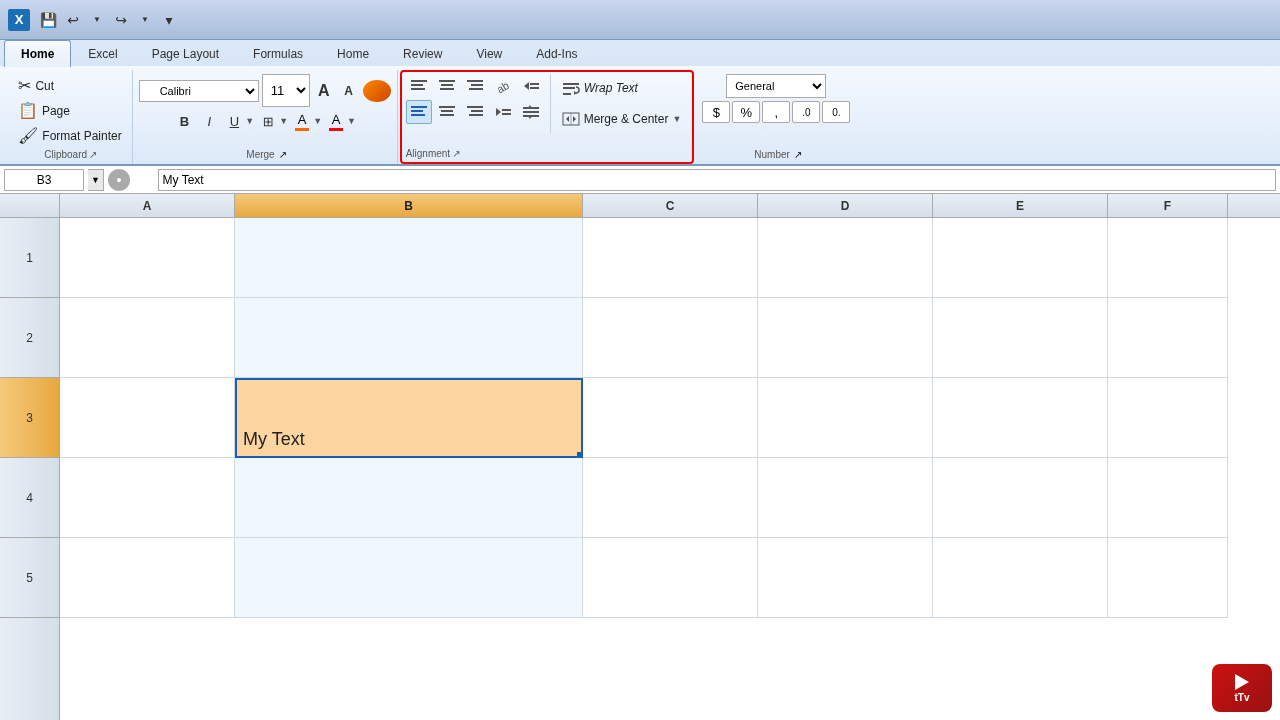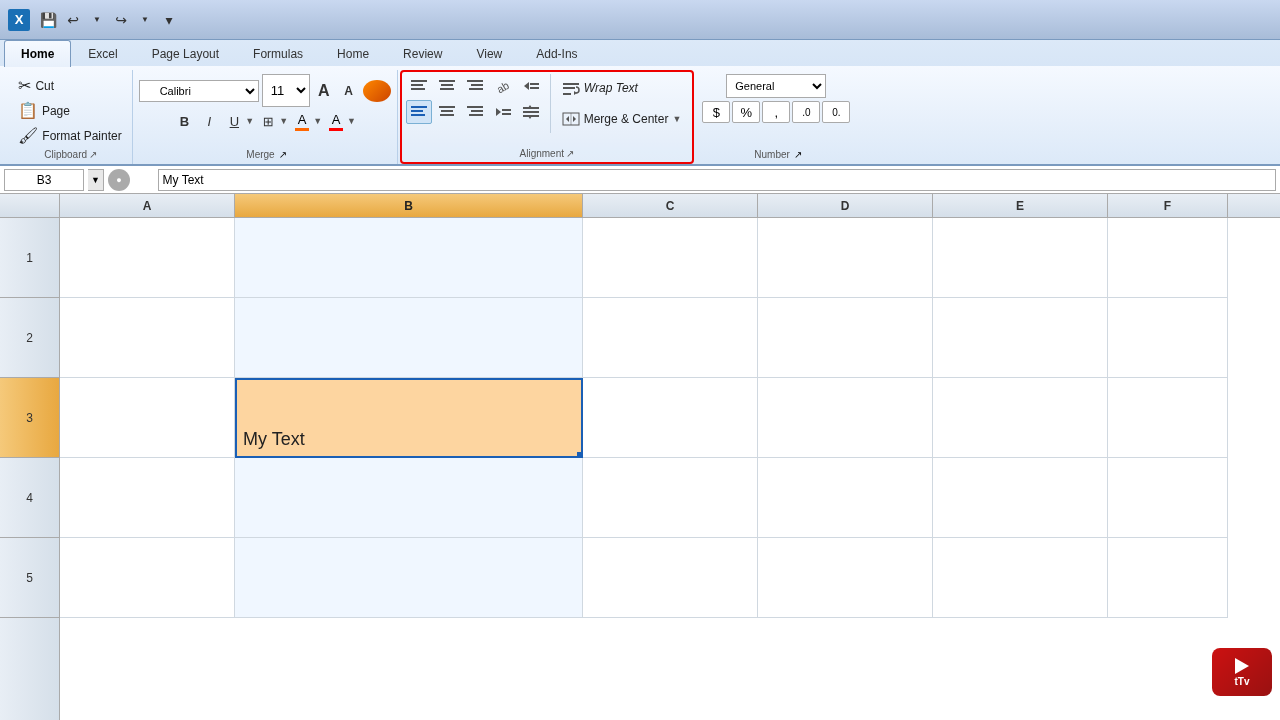--- a/index.html
+++ b/index.html
@@ -280,21 +280,20 @@
       justify-content: space-between;
     }
     .align-group-label {
       font-size: 10px;
       color: #555;
       text-align: center;
       padding: 1px 0;
       cursor: pointer;
       display: flex;
       align-items: center;
-      justify-content: center;
       gap: 2px;
     }
     
     .number-group .ribbon-group-content {
       flex-direction: column;
       gap: 3px;
     }
     .number-select {
       height: 24px;
       font-size: 11px;
@@ -487,21 +486,21 @@
     .col-a { width: 175px; min-width: 175px; }
     .col-b { width: 348px; min-width: 348px; }
     .col-c { width: 175px; min-width: 175px; }
     .col-d { width: 175px; min-width: 175px; }
     .col-e { width: 175px; min-width: 175px; }
     .col-f { width: 120px; min-width: 120px; }
 
     
     .ttv-logo {
       position: absolute;
-      bottom: 24px;
+      bottom: 8px;
       right: 8px;
       width: 60px;
       height: 48px;
       background: linear-gradient(135deg, #cc1111, #991111);
       border-radius: 8px;
       display: flex;
       flex-direction: column;
       align-items: center;
       justify-content: center;
       color: white;

